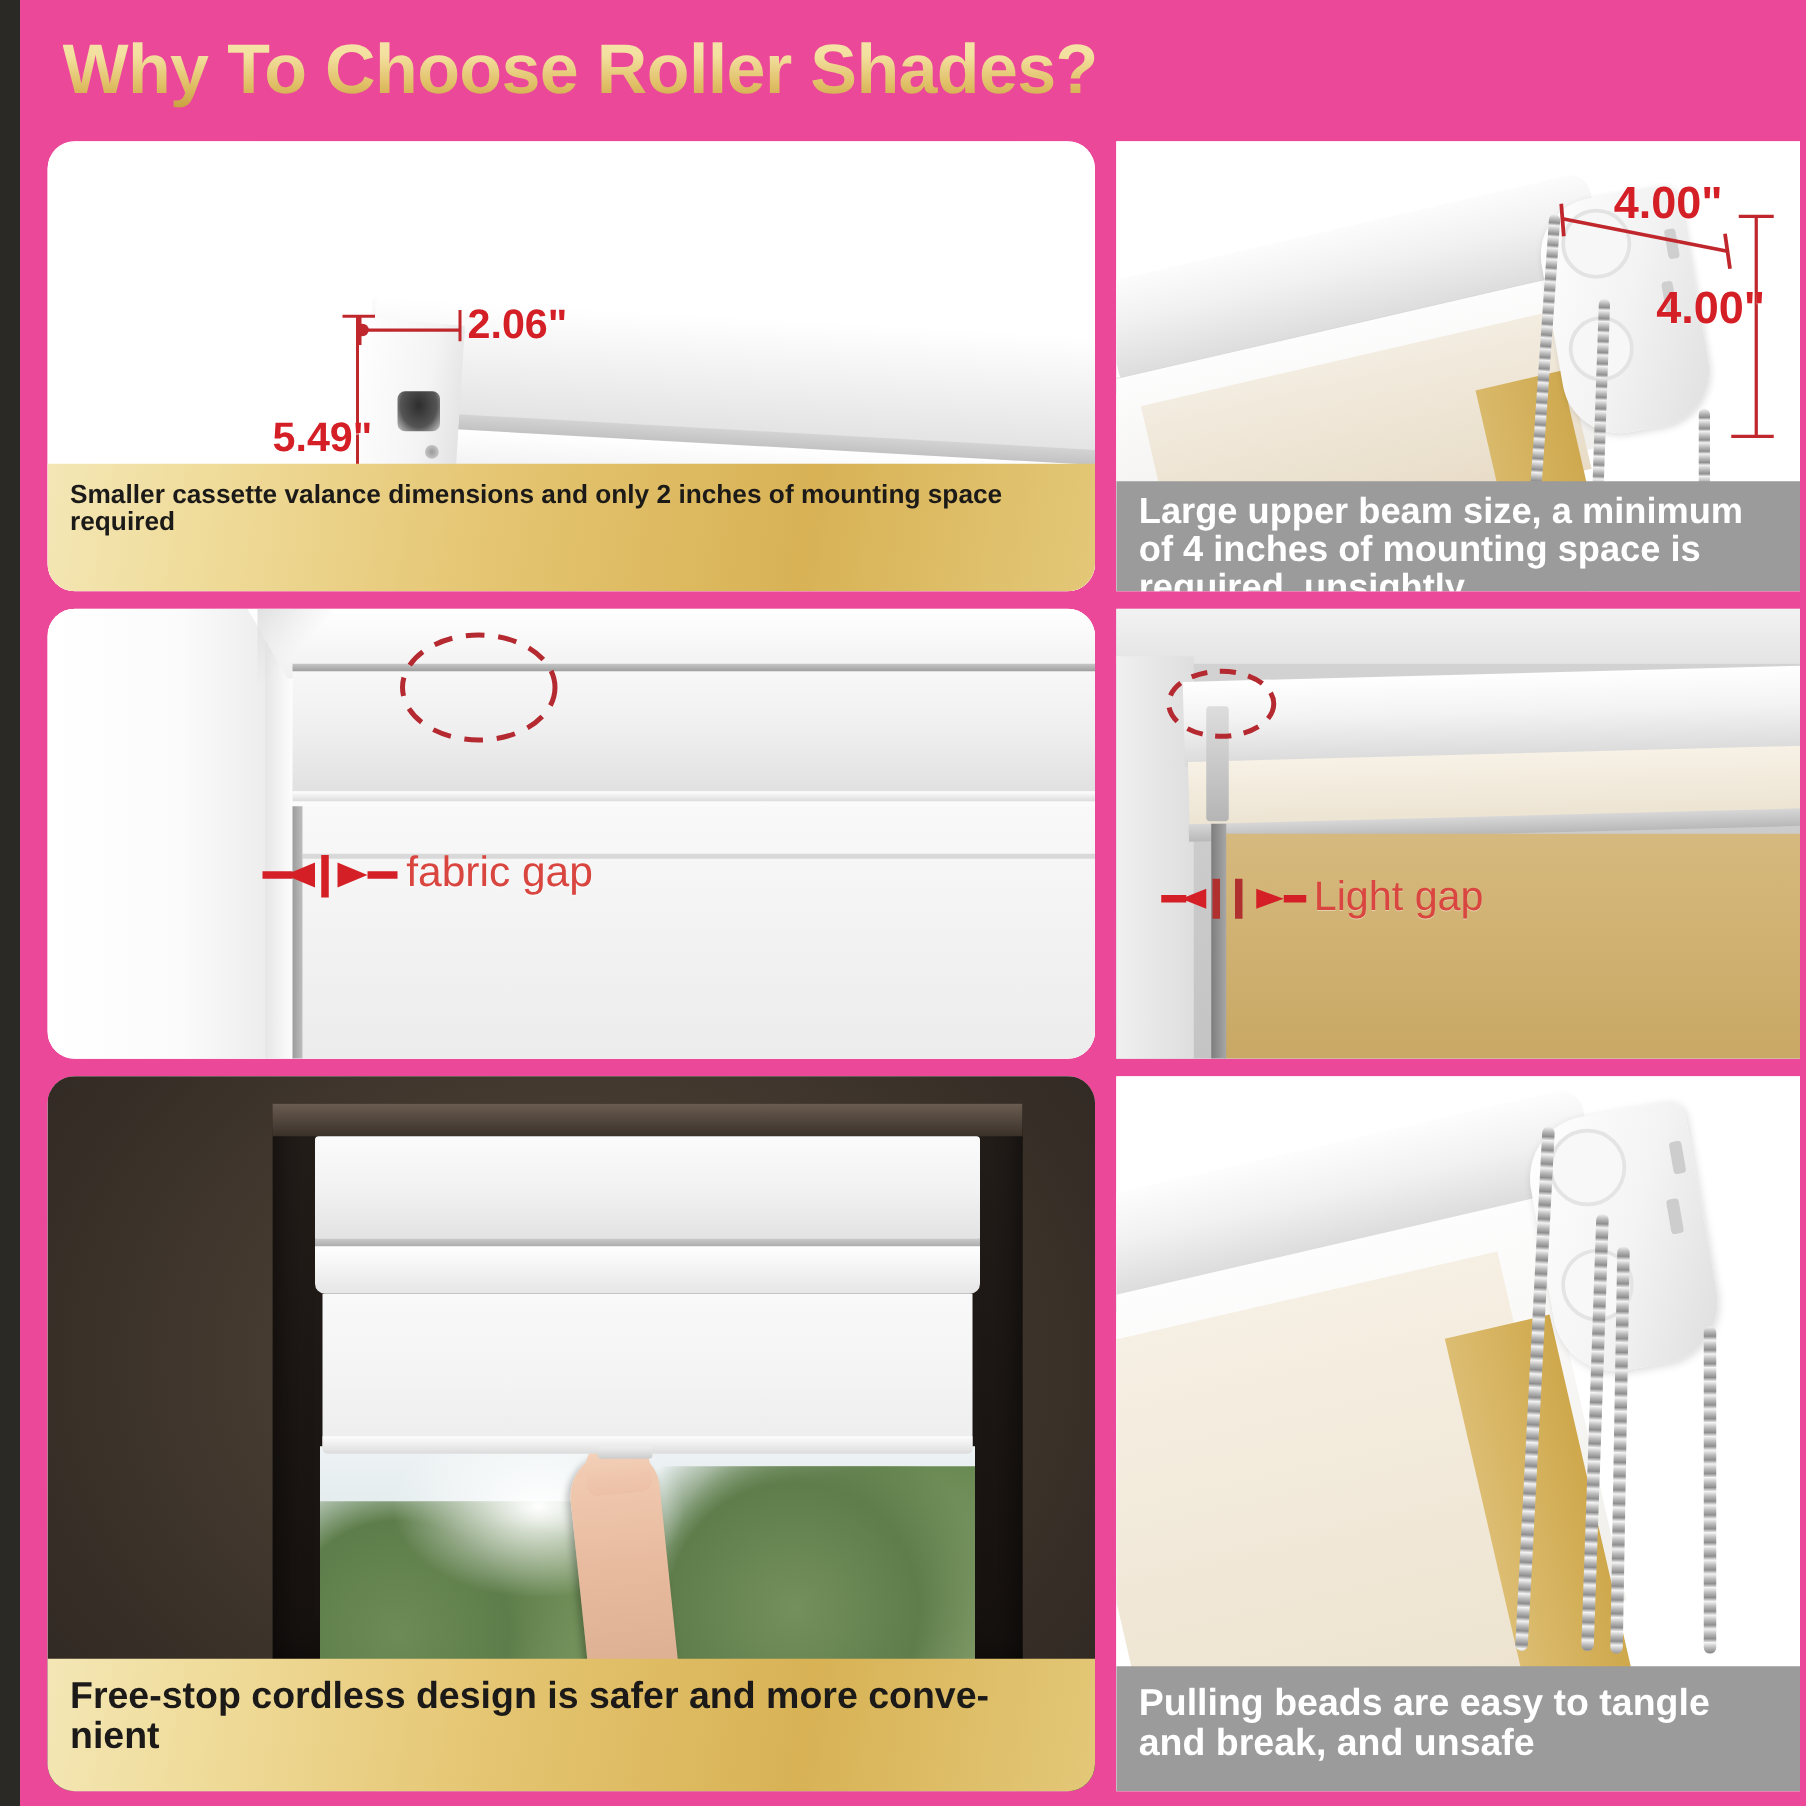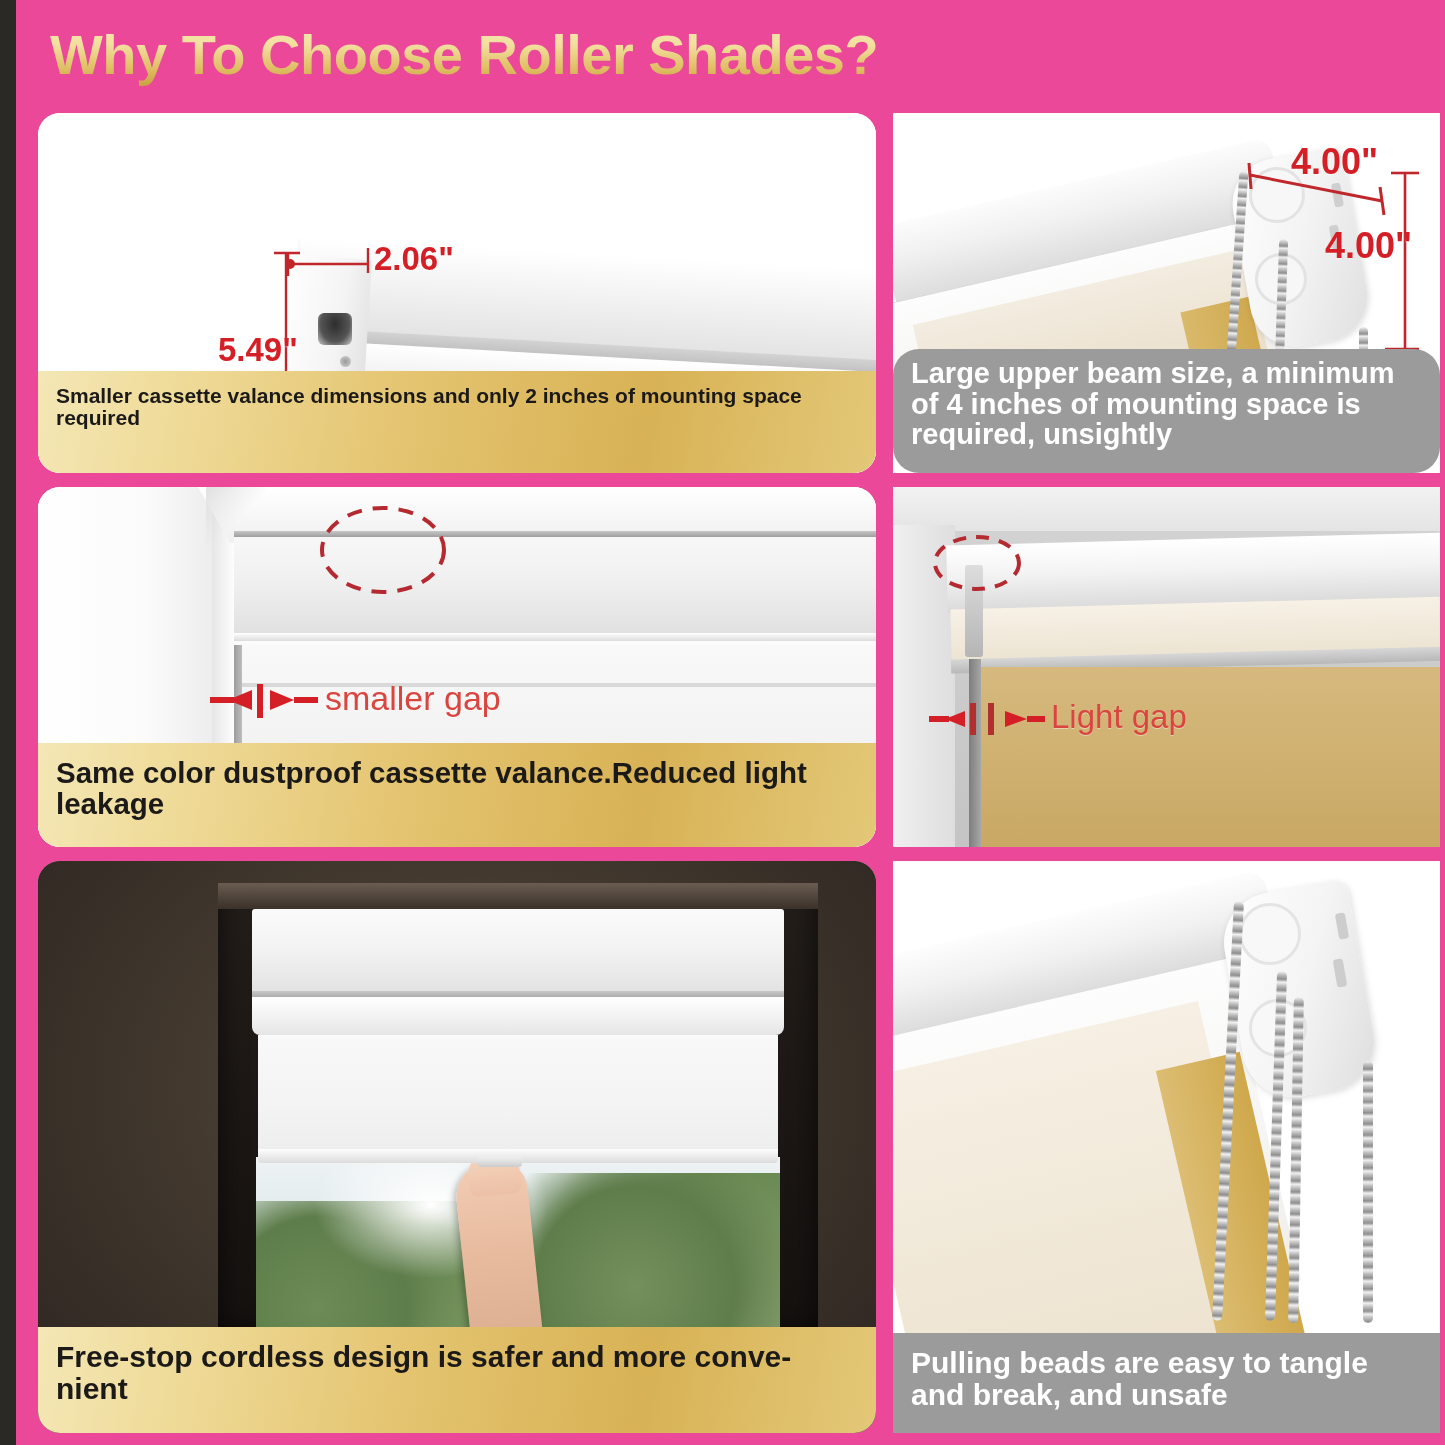--- a/index.html
+++ b/index.html
@@ -153,21 +153,21 @@
         <line x1="357" y1="62" x2="489" y2="88" stroke="#c0272d" stroke-width="3"></line>
         <line x1="356" y1="50" x2="358" y2="76" stroke="#c0272d" stroke-width="3"></line>
         <line x1="487" y1="74" x2="491" y2="102" stroke="#c0272d" stroke-width="3"></line>
         <line x1="512" y1="60" x2="512" y2="236" stroke="#c0272d" stroke-width="2.6"></line>
         <line x1="498" y1="60" x2="526" y2="60" stroke="#c0272d" stroke-width="2.6"></line>
         <line x1="492" y1="236" x2="526" y2="236" stroke="#c0272d" stroke-width="2.6"></line>
       </svg>
       <div class="dimtext" style="left:398px; top:28px; font-size:36px;">4.00"</div>
       <div class="dimtext" style="left:432px; top:112px; font-size:36px;">4.00"</div>
     </div>
-    <div class="cap gray" style="height:124px; font-size:29px; padding-top:9px;border-radius:26px;">Large upper beam size, a minimum of 4 inches of mounting space is required, unsightly</div>
+    <div class="cap gray" style="height:88px; font-size:29px; padding-top:9px;">Large upper beam size, a minimum of 4 inches of mounting space is required, unsightly</div>
   </div>
 
   <div class="panel left" style="left:22px; top:487px; width:838px; height:360px;">
     <div class="art" style="background:linear-gradient(180deg,#ffffff,#f6f6f6);">
 
       <div style="position:absolute; left:0; top:0; width:180px; height:100%;
                   background:linear-gradient(90deg,#ffffff 0%, #fbfbfb 60%, #ececec 100%);"></div>
       <div style="position:absolute; left:174px; top:0; width:22px; height:100%;
                   background:linear-gradient(90deg,#e6e6e6,#fdfdfd);"></div>
       <div style="position:absolute; left:160px; top:0; width:678px; height:56px;
@@ -192,23 +192,22 @@
                   background:linear-gradient(90deg,#9c9c9c,#bdbdbd);"></div>
 
       <svg class="ann" viewBox="0 0 838 360">
         <ellipse cx="345" cy="63" rx="61" ry="42" fill="none" stroke="#b52a30" stroke-width="4" stroke-dasharray="15 11"></ellipse>
         <polygon points="190,213 214,203 214,223" fill="#d51f26"></polygon>
         <line x1="172" y1="213" x2="196" y2="213" stroke="#d51f26" stroke-width="6"></line>
         <rect x="219" y="197" width="6" height="34" fill="#d51f26"></rect>
         <polygon points="256,213 232,203 232,223" fill="#d51f26"></polygon>
         <line x1="256" y1="213" x2="280" y2="213" stroke="#d51f26" stroke-width="6"></line>
       </svg>
-      <div class="dimtext" style="left:287px; top:192px; font-size:34px; font-weight:normal; color:#d9453f;">smaller gap</div>
-    </div>
-    <div class="cap gold" style="height:104px; font-size:29.5px;">Same color dustproof cassette valance.Reduced light leakage</div>
+      <div class="dimtext" style="left:287px; top:192px; font-size:34px; font-weight:normal; color:#d9453f;">fabric gap</div>
+    </div>
   </div>
 
   <div class="panel right" style="left:877px; top:487px; width:547px; height:360px;">
     <div class="art" style="background:linear-gradient(180deg,#d4d4d4,#c4c4c4);">
       <div style="position:absolute; left:0; top:0; width:100%; height:44px;
                   background:linear-gradient(180deg,#f2f2f2,#e4e4e4);"></div>
       <div style="position:absolute; left:0; top:38px; width:62px; height:100%;
                   background:linear-gradient(90deg,#f0f0f0,#dedede);"></div>
 
       <div style="position:absolute; left:54px; top:52px; width:500px; height:68px;

